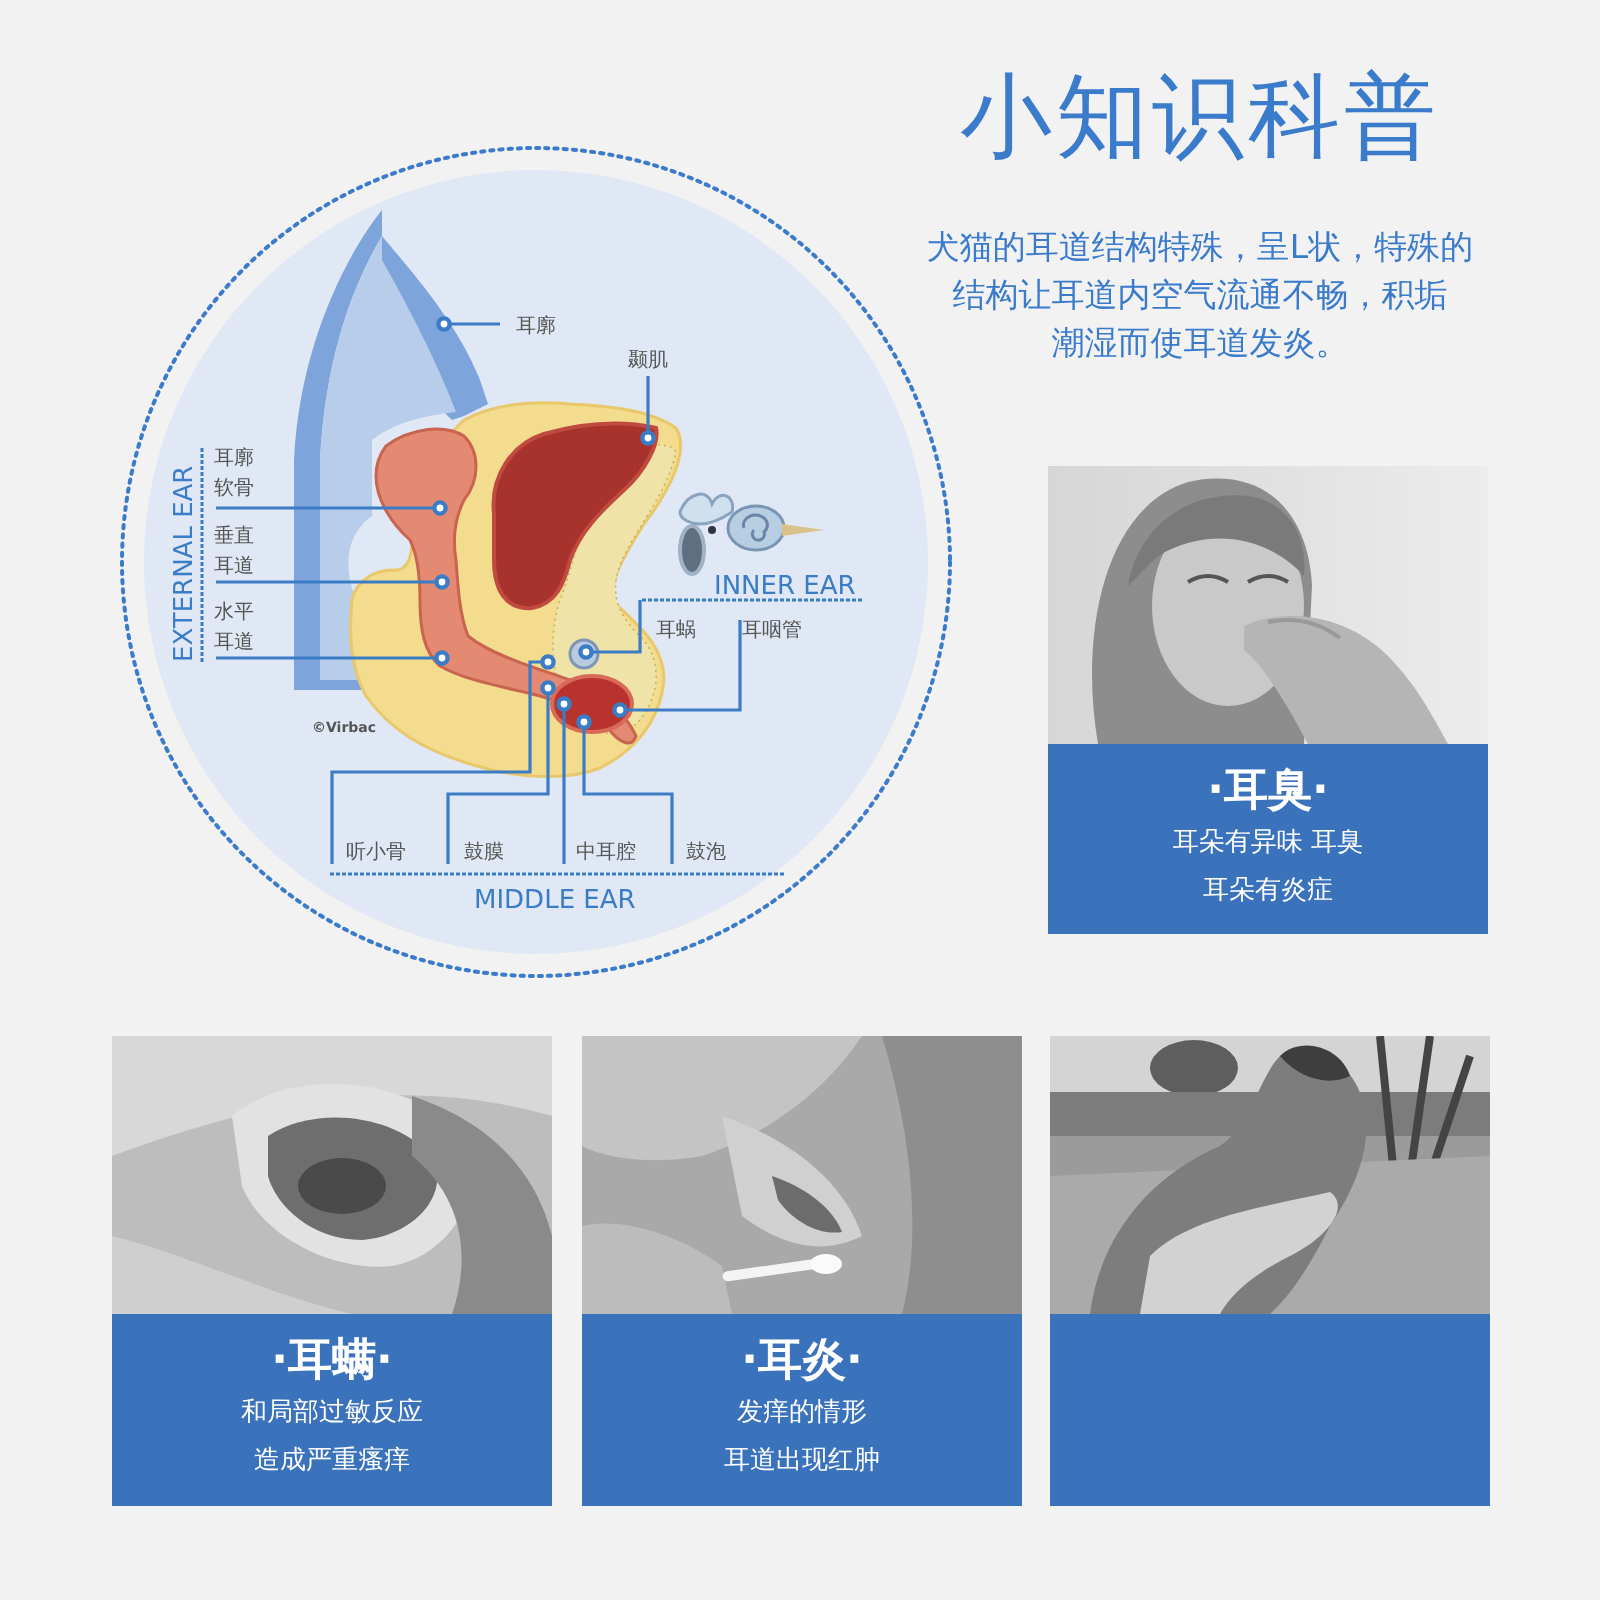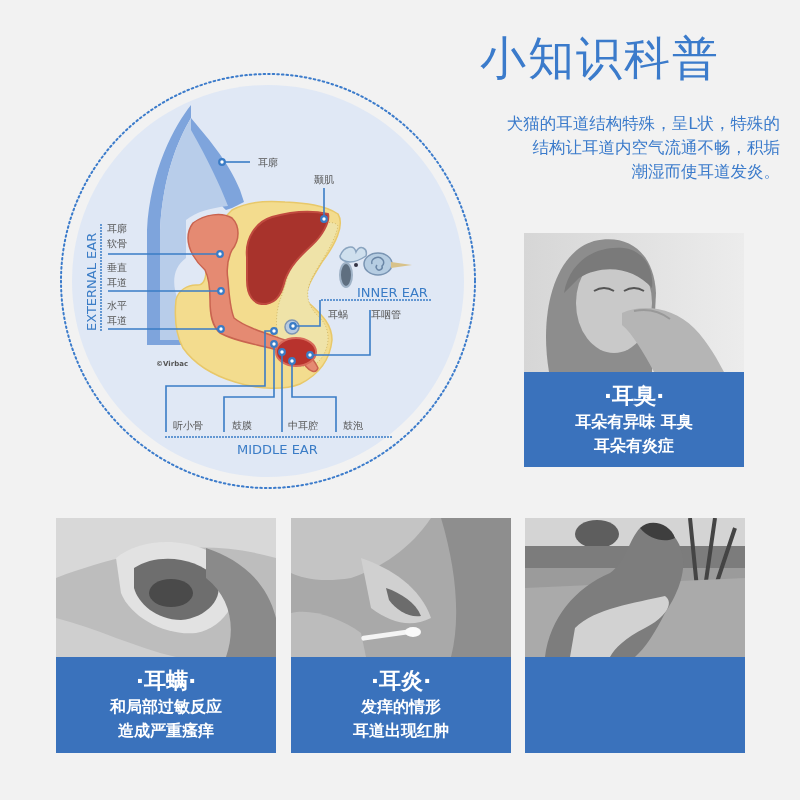--- a/index.html
+++ b/index.html
@@ -2,28 +2,28 @@
 <html><head>
 <meta charset="utf-8">
 <style>
   html, body { margin:0; padding:0; }
   body { width:800px; height:800px; background:#f2f2f2; position:relative; overflow:hidden;
          font-family:"DejaVu Sans","Liberation Sans",sans-serif; }
   .title { position:absolute; left:420px; width:360px; top:28px; text-align:center;
            font-size:46px; font-weight:normal; color:#3b7bcb; letter-spacing:2px; line-height:60px; }
   .intro { position:absolute; left:420px; width:360px; top:112px; text-align:center;
            font-size:16.5px; color:#3b7bcb; line-height:24px; }
-  .intro div { white-space:nowrap;text-align:right; }
+  .intro div { white-space:nowrap; }
   .diagram { position:absolute; left:0; top:0; width:800px; height:520px; }
   .card { position:absolute; width:220px; background:#3a72bc; }
   .card .photo { position:absolute; left:0; top:0; width:220px; height:139px; overflow:hidden; background:#999; }
   .card .photo svg { display:block; }
   .card .caption { position:absolute; left:0; right:0; bottom:0; text-align:center; color:#ffffff; }
   .card .ctitle { font-size:22px; font-weight:bold; line-height:28px; }
-  .card .cline { font-size:16px; line-height:24px; white-space:nowrap;font-weight:bold; }
+  .card .cline { font-size:13px; line-height:24px; white-space:nowrap; }
   #card-odor { left:524px; top:233px; height:234px; }
   #card-odor .caption { top:139px; padding-top:10px;border-radius:25px; }
   .bcard { top:518px; height:235px; }
   .bcard .caption { top:139px; padding-top:10px; }
   #card-mites { left:56px; }
   #card-otitis { left:291px; }
   #card-itch { left:525px; }
   svg text { font-family:"DejaVu Sans","Liberation Sans",sans-serif; }
 </style>
 </head>

